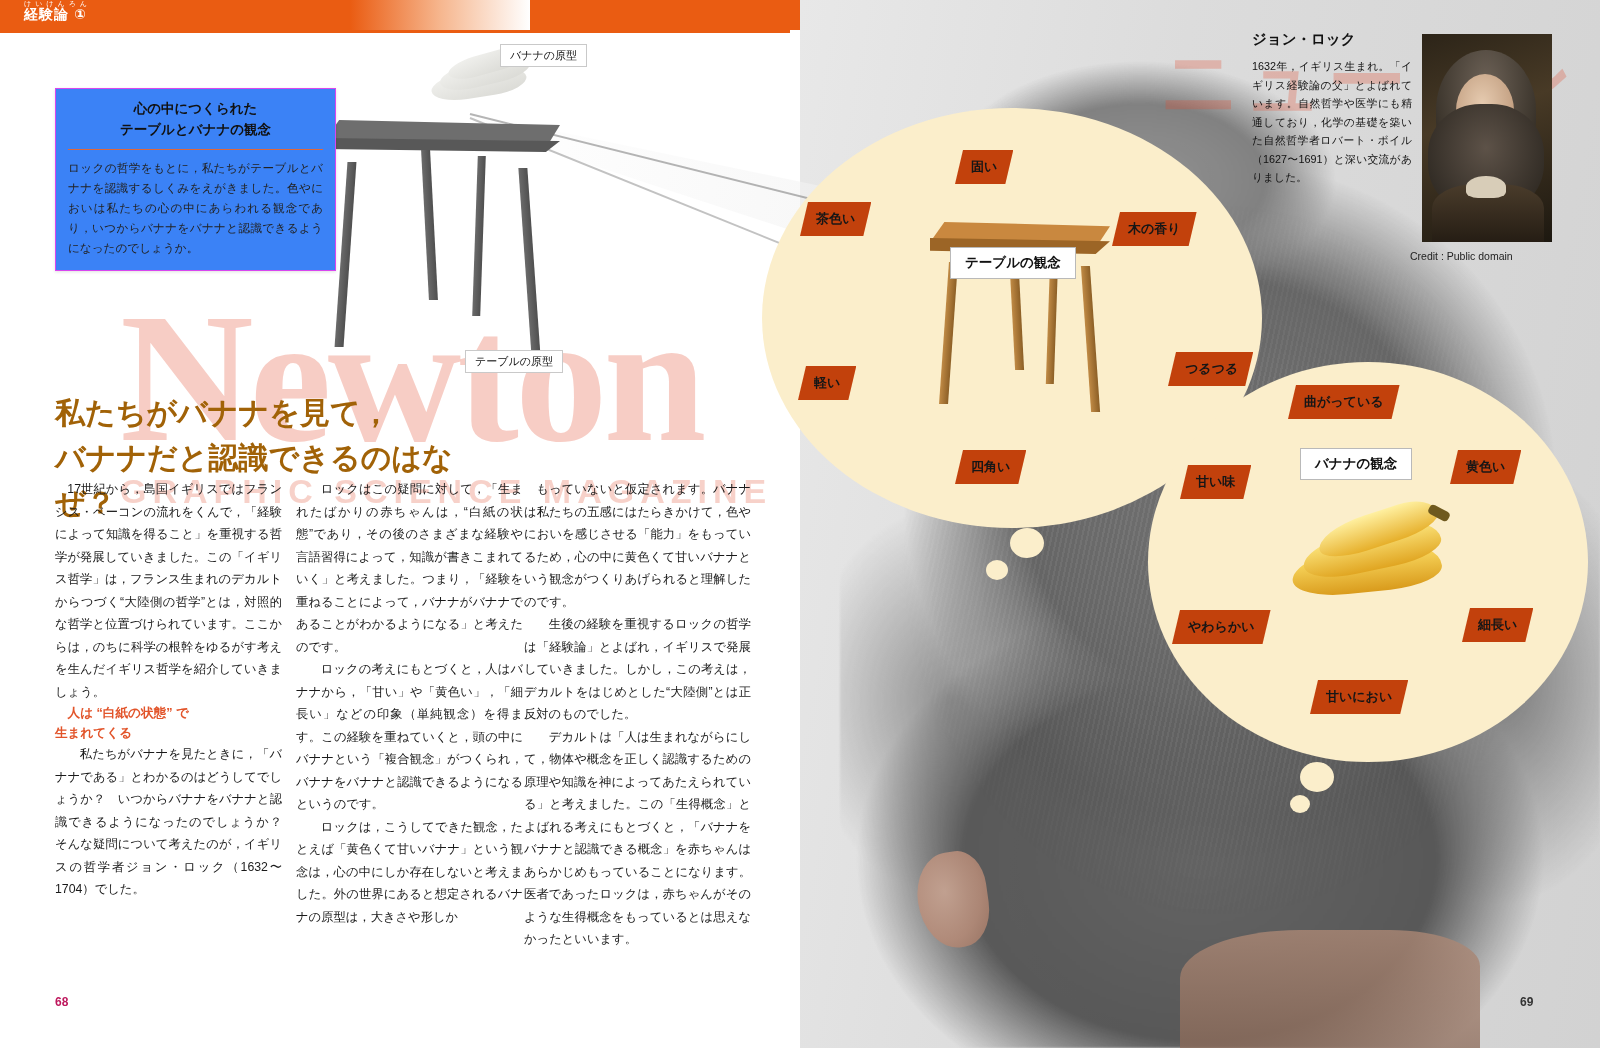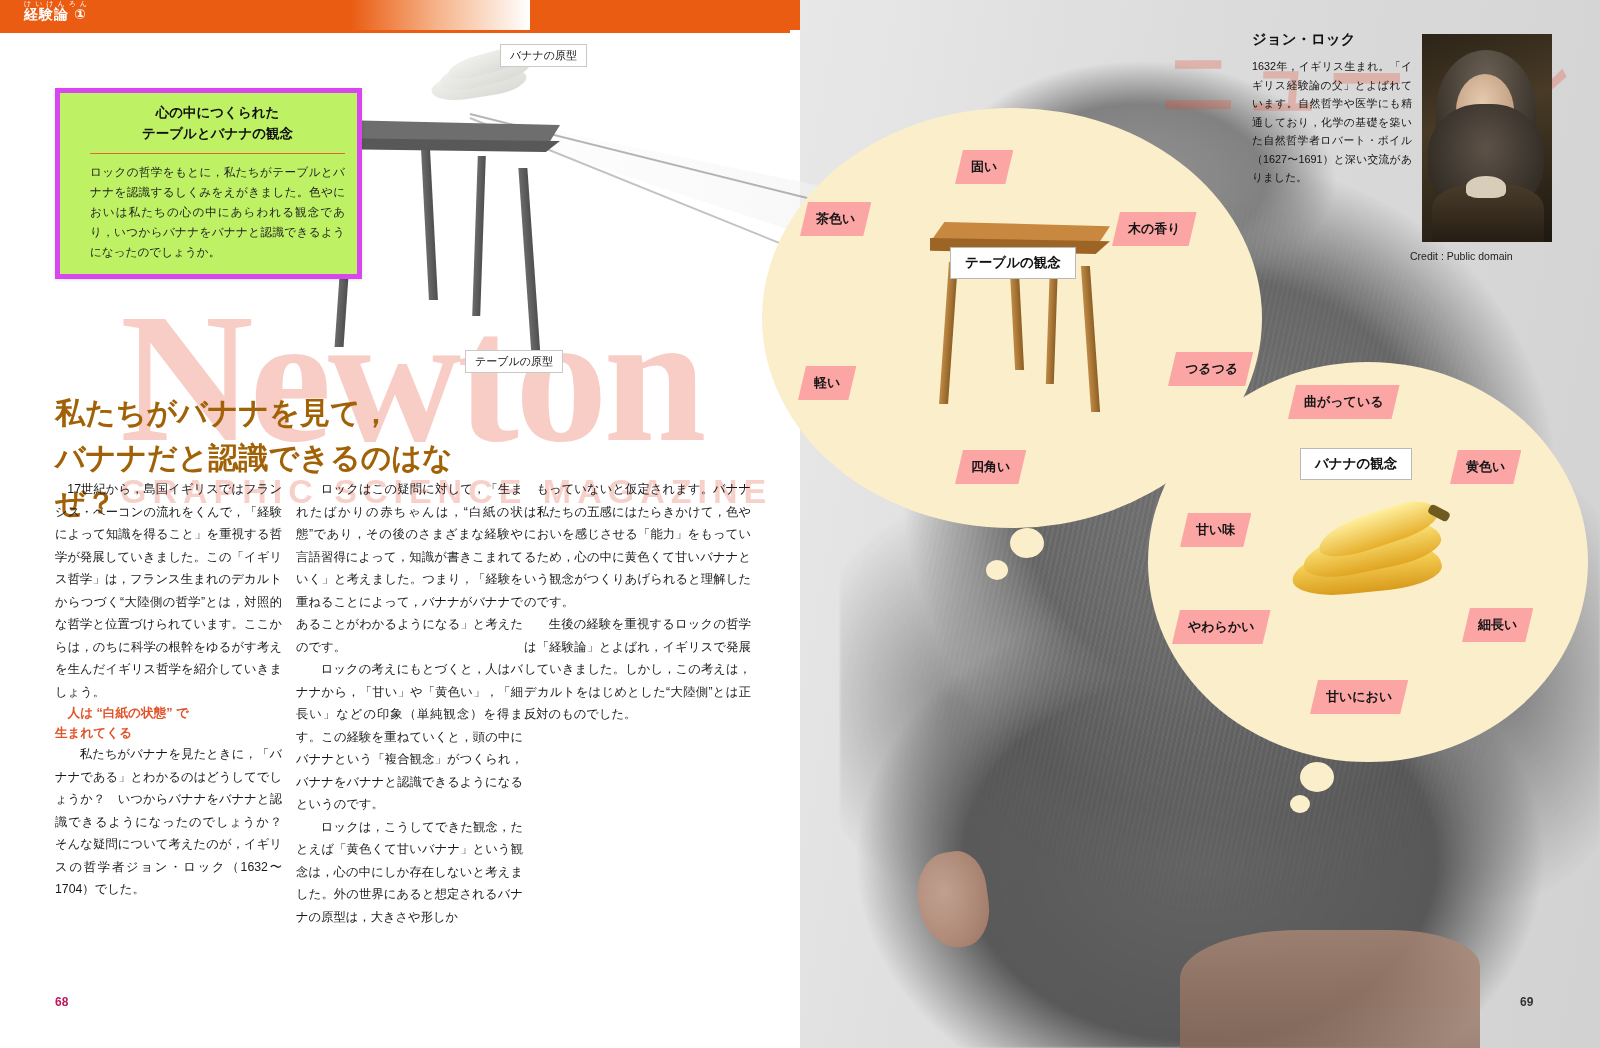--- a/index.html
+++ b/index.html
@@ -53,22 +53,22 @@
   .header-ruby{position:absolute;left:24px;top:-1px;color:#fff;font-size:7px;letter-spacing:4px;}
 
   
   .wm{position:absolute;left:120px;top:290px;width:1420px;pointer-events:none;}
   .wm-main{font-size:185px;font-weight:bold;color:rgba(226,76,46,.28);line-height:.95;font-family:"Liberation Serif",serif;letter-spacing:-4px;}
   .wm-sub{font-size:34px;font-weight:bold;color:rgba(226,76,46,.26);letter-spacing:6px;margin-top:6px;}
   .wm-jp{position:absolute;left:1160px;top:30px;font-size:78px;font-weight:bold;color:rgba(226,76,46,.28);letter-spacing:4px;}
 
   
   .capbox{
-    position:absolute;left:55px;top:88px;width:255px;background:#bef264;border:5px solid #d946ef;
-    padding:10px 12px 12px 30px;box-shadow:0 1px 3px rgba(0,0,0,.12);
+    position:absolute;left:55px;top:88px;width:255px;background:#3b82f6;border:1px solid #d946ef;
+    padding:10px 12px 12px 12px;box-shadow:0 1px 3px rgba(0,0,0,.12);
   }
   .capbox h3{margin:0;font-size:13.5px;line-height:1.55;text-align:center;color:#111;font-weight:bold;}
   .capbox .hr{height:1px;background:#e0673a;margin:8px 0 8px 0;}
   .capbox p{margin:0;font-size:11.6px;line-height:1.72;color:#222;text-align:justify;}
 
   
   .lbl{position:absolute;background:#fff;border:1px solid #c9c9c9;font-size:11px;padding:3px 9px;color:#111;}
   .lbl-banana{left:500px;top:44px;}
   .lbl-table{left:465px;top:350px;}
 
@@ -138,21 +138,21 @@
   .bubble{position:absolute;background:#fbeecb;border-radius:50%;}
   .bubble-table{left:762px;top:108px;width:500px;height:420px;}
   .bubble-banana{left:1148px;top:362px;width:440px;height:400px;}
   .bub-dot{position:absolute;background:#fbeecb;border-radius:50%;}
   .d1{left:1010px;top:528px;width:34px;height:30px;}
   .d2{left:986px;top:560px;width:22px;height:20px;}
   .d3{left:1300px;top:762px;width:34px;height:30px;}
   .d4{left:1290px;top:795px;width:20px;height:18px;}
 
   
-  .tag{position:absolute;background:#fca5a5;color:#161616;font-size:13px;font-weight:bold;
+  .tag{position:absolute;background:#c2410c;color:#161616;font-size:13px;font-weight:bold;
     padding:8px 16px;text-align:left;white-space:nowrap;
     clip-path:polygon(8px 0,100% 0,calc(100% - 8px) 100%,0 100%);}
   .tag-title{position:absolute;background:#fff;border:1px solid #b9b9b9;font-size:13.5px;font-weight:bold;
     padding:6px 14px;color:#111;white-space:nowrap;}
 
   
   .wtable{position:absolute;left:930px;top:222px;width:180px;height:190px;}
   .wt-top{position:absolute;left:0;top:0;width:180px;height:26px;background:#c9883f;
     clip-path:polygon(8% 0,100% 16%,92% 100%,0 78%);}
   .wt-side{position:absolute;left:0;top:16px;width:180px;height:16px;background:#9c6526;
@@ -245,20 +245,21 @@
 
   <div class="col col2">
     <p>　ロックはこの疑問に対して，「生まれたばかりの赤ちゃんは，“白紙の状態”であり，その後のさまざまな経験や言語習得によって，知識が書きこまれていく」と考えました。つまり，「経験を重ねることによって，バナナがバナナであることがわかるようになる」と考えたのです。</p>
     <p>　ロックの考えにもとづくと，人はバナナから，「甘い」や「黄色い」，「細長い」などの印象（単純観念）を得ます。この経験を重ねていくと，頭の中にバナナという「複合観念」がつくられ，バナナをバナナと認識できるようになるというのです。</p>
     <p>　ロックは，こうしてできた観念，たとえば「黄色くて甘いバナナ」という観念は，心の中にしか存在しないと考えました。外の世界にあると想定されるバナナの原型は，大きさや形しか</p>
   </div>
 
   <div class="col col3">
     <p>もっていないと仮定されます。バナナは私たちの五感にはたらきかけて，色やにおいを感じさせる「能力」をもっているため，心の中に黄色くて甘いバナナという観念がつくりあげられると理解したのです。</p>
     <p>　生後の経験を重視するロックの哲学は「経験論」とよばれ，イギリスで発展していきました。しかし，この考えは，デカルトをはじめとした“大陸側”とは正反対のものでした。</p>
+    <p>　デカルトは「人は生まれながらにして，物体や概念を正しく認識するための原理や知識を神によってあたえられている」と考えました。この「生得概念」とよばれる考えにもとづくと，「バナナをバナナと認識できる概念」を赤ちゃんはあらかじめもっていることになります。医者であったロックは，赤ちゃんがそのような生得概念をもっているとは思えなかったといいます。</p>
   </div>
 
   <div class="pgl">68</div>
   <div class="pgr">69</div>
 
   <div class="locke">
     <div class="locke-name">ジョン・ロック</div>
     <div class="locke-text">1632年，イギリス生まれ。「イギリス経験論の父」とよばれています。自然哲学や医学にも精通しており，化学の基礎を築いた自然哲学者ロバート・ボイル（1627〜1691）と深い交流がありました。</div>
     <div class="locke-portrait">
       <div class="lp-hair"></div>
@@ -297,18 +298,18 @@
   <div class="tag" style="left:955px;top:150px;">固い</div>
   <div class="tag" style="left:800px;top:202px;">茶色い</div>
   <div class="tag" style="left:1112px;top:212px;">木の香り</div>
   <div class="tag" style="left:798px;top:366px;">軽い</div>
   <div class="tag" style="left:1168px;top:352px;font-style:italic;">つるつる</div>
   <div class="tag" style="left:955px;top:450px;">四角い</div>
 
   <div class="tag-title" style="left:1300px;top:448px;text-align:center;">バナナの観念</div>
   <div class="tag" style="left:1288px;top:385px;">曲がっている</div>
   <div class="tag" style="left:1450px;top:450px;">黄色い</div>
-  <div class="tag" style="left:1180px;top:465px;margin-top:48px;">甘い味</div>
+  <div class="tag" style="left:1180px;top:465px;">甘い味</div>
   <div class="tag" style="left:1462px;top:608px;">細長い</div>
   <div class="tag" style="left:1172px;top:610px;">やわらかい</div>
   <div class="tag" style="left:1310px;top:680px;">甘いにおい</div>
 
 </div>
 
 </body></html>

